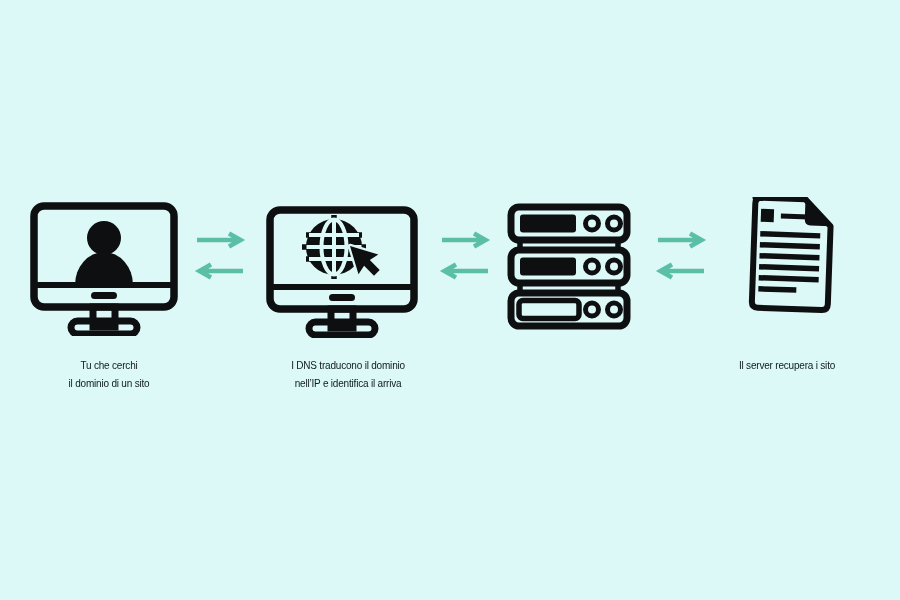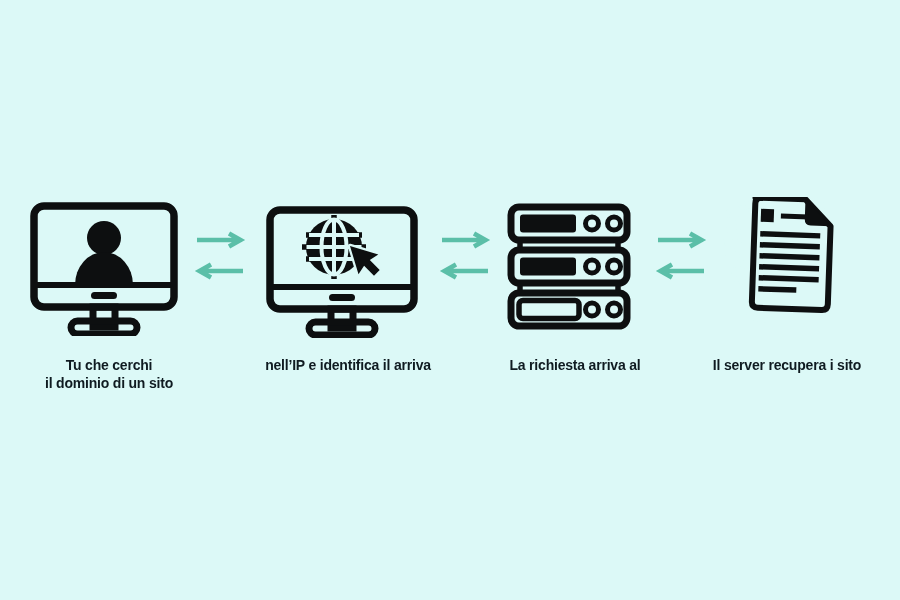--- a/index.html
+++ b/index.html
@@ -11,22 +11,22 @@
     font-family: "Liberation Sans", sans-serif;
     overflow: hidden;
   }
   .abs { position: absolute; }
   .caption {
     position: absolute;
     top: 357px;
     width: 210px;
     text-align: center;
     color: var(--text, #0f1b21);
-    font-weight: 700;
-    font-size: 14px;
+    font-weight: 400;
+    font-size: 10px;
     line-height: 17.5px;
     letter-spacing: -0.2px;
     white-space: nowrap;
   }
   .arrow-pair { position: absolute; top: 231px; width: 56px; }
   .arrow-pair svg { display:block; }
   .arrow-pair svg.back { margin-top: 13px; transform: translateX(-4px); }
 
   
   .s   { stroke: var(--icon-ink, #0d0f10); fill: none; }
@@ -80,20 +80,21 @@
       <ellipse class="bgs" cx="68" cy="41" rx="12.5" ry="27.5" stroke-width="4"></ellipse>
       <line class="bgs" x1="40.5" y1="41" x2="95.5" y2="41" stroke-width="4"></line>
       <line class="bgs" x1="43" y1="29" x2="93" y2="29" stroke-width="4"></line>
       <line class="bgs" x1="43" y1="53" x2="93" y2="53" stroke-width="4"></line>
     </g>
     <path class="cur" stroke-width="4.5" stroke-linejoin="round" d="M84 40 l8.5 28.3 l5.6 -8.5 l9.9 9.9 l5.7 -5.7 l-9.9 -9.9 l8.5 -5.6 Z"></path>
     <line class="s" x1="5" y1="81" x2="147" y2="81" stroke-width="6"></line>
     <rect class="f" x="63" y="88" width="26" height="7" rx="3.5"></rect>
   </svg>
   <div class="caption" style="left:243px;">
+    <div>I DNS traducono il dominio</div>
     <div>nell’IP e identifica il arriva</div>
   </div>
 
   <div class="arrow-pair" style="left:440px;">
     <svg width="54" height="18" viewBox="0 0 54 18">
       <path class="ar" d="M2 9 H45 M34 2.5 L45.5 9 L34 15.5" stroke-width="4.6"></path>
     </svg>
     <svg class="back" width="54" height="18" viewBox="0 0 54 18">
       <path class="ar" d="M52 9 H9 M20 2.5 L8.5 9 L20 15.5" stroke-width="4.6"></path>
     </svg>
@@ -119,21 +120,20 @@
       <circle class="s" cx="107" cy="63.5" r="6.5" stroke-width="5"></circle>
     </g>
     <g>
       <rect class="s" x="4" y="90" width="116" height="33" rx="8" stroke-width="7"></rect>
       <rect class="s" x="12" y="97.5" width="60" height="18" rx="4" stroke-width="5.5"></rect>
       <circle class="s" cx="85" cy="106.5" r="6.5" stroke-width="5"></circle>
       <circle class="s" cx="107" cy="106.5" r="6.5" stroke-width="5"></circle>
     </g>
   </svg>
   <div class="caption" style="left:470px;">
-    <div>La richiesta arriva al</div>
   </div>
 
   <div class="arrow-pair" style="left:656px;">
     <svg width="54" height="18" viewBox="0 0 54 18">
       <path class="ar" d="M2 9 H45 M34 2.5 L45.5 9 L34 15.5" stroke-width="4.6"></path>
     </svg>
     <svg class="back" width="54" height="18" viewBox="0 0 54 18">
       <path class="ar" d="M52 9 H9 M20 2.5 L8.5 9 L20 15.5" stroke-width="4.6"></path>
     </svg>
   </div>

